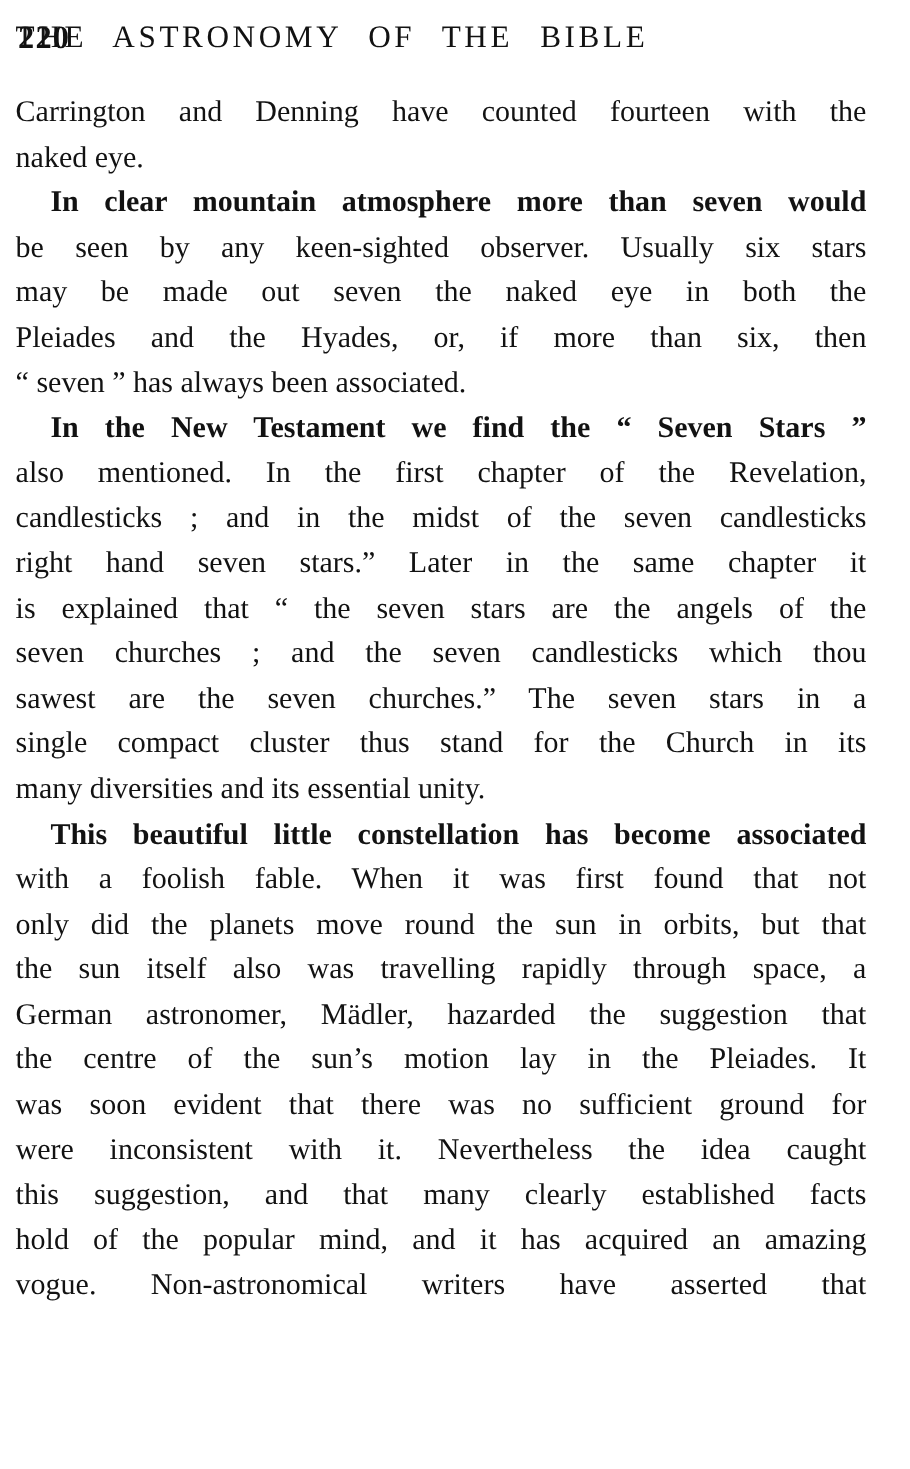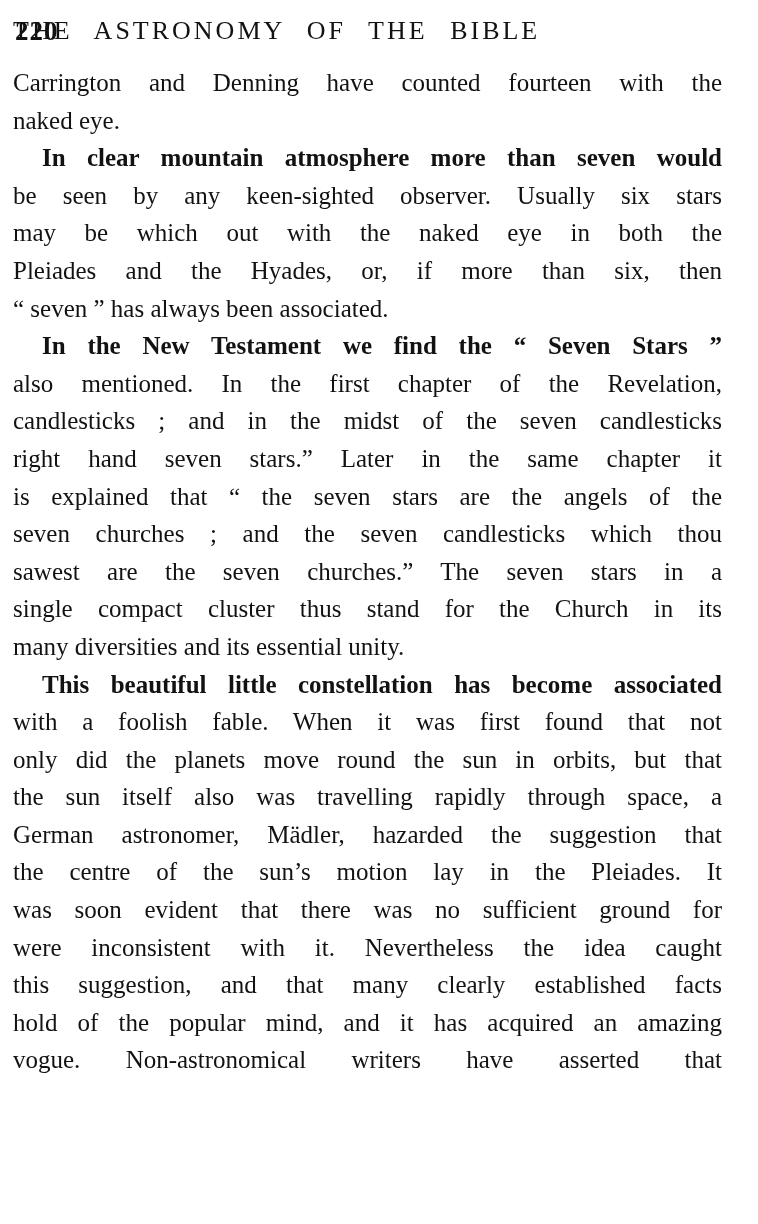--- a/index.html
+++ b/index.html
@@ -38,21 +38,21 @@
   .title {
     display: block;
     text-align: left;
     font-size: 26px;
     font-weight: 400;
     letter-spacing: 3px;
     word-spacing: 13px;
     white-space: nowrap;
   }
   .textblock {
-    margin-top: 16px;
+    margin-top: 27px;
   }
   .line {
     height: 37.6px;
     line-height: 37.6px;
     font-size: 25px;
     text-align: justify;
     text-align-last: justify;
     overflow: hidden;
     white-space: normal;
   }
@@ -71,21 +71,21 @@
 <div class="page">
   <div class="running-head">
     <span class="pagenum">220</span>
     <span class="title">THE ASTRONOMY OF THE BIBLE</span>
   </div>
   <div class="textblock" id="textblock">
       <div class="line">Carrington and Denning have counted fourteen with the</div>
       <div class="line para-end">naked eye.</div>
       <div class="line indent">In clear mountain atmosphere more than seven would</div>
       <div class="line">be seen by any keen-sighted observer.  Usually six stars</div>
-      <div class="line">may be which out with the naked eye in both the</div>
+      <div class="line">may be made out seven the naked eye in both the</div>
       <div class="line">Pleiades and the Hyades, or, if more than six, then</div>
       <div class="line para-end">“ seven ” has always been associated.</div>
       <div class="line indent">In the New Testament we find the “ Seven Stars ”</div>
       <div class="line">also mentioned.  In the first chapter of the Revelation,</div>
       <div class="line">candlesticks ; and in the midst of the seven candlesticks</div>
       <div class="line">right hand seven stars.”  Later in the same chapter it</div>
       <div class="line">is explained that “ the seven stars are the angels of the</div>
       <div class="line">seven churches ; and the seven candlesticks which thou</div>
       <div class="line">sawest are the seven churches.”  The seven stars in a</div>
       <div class="line">single compact cluster thus stand for the Church in its</div>

